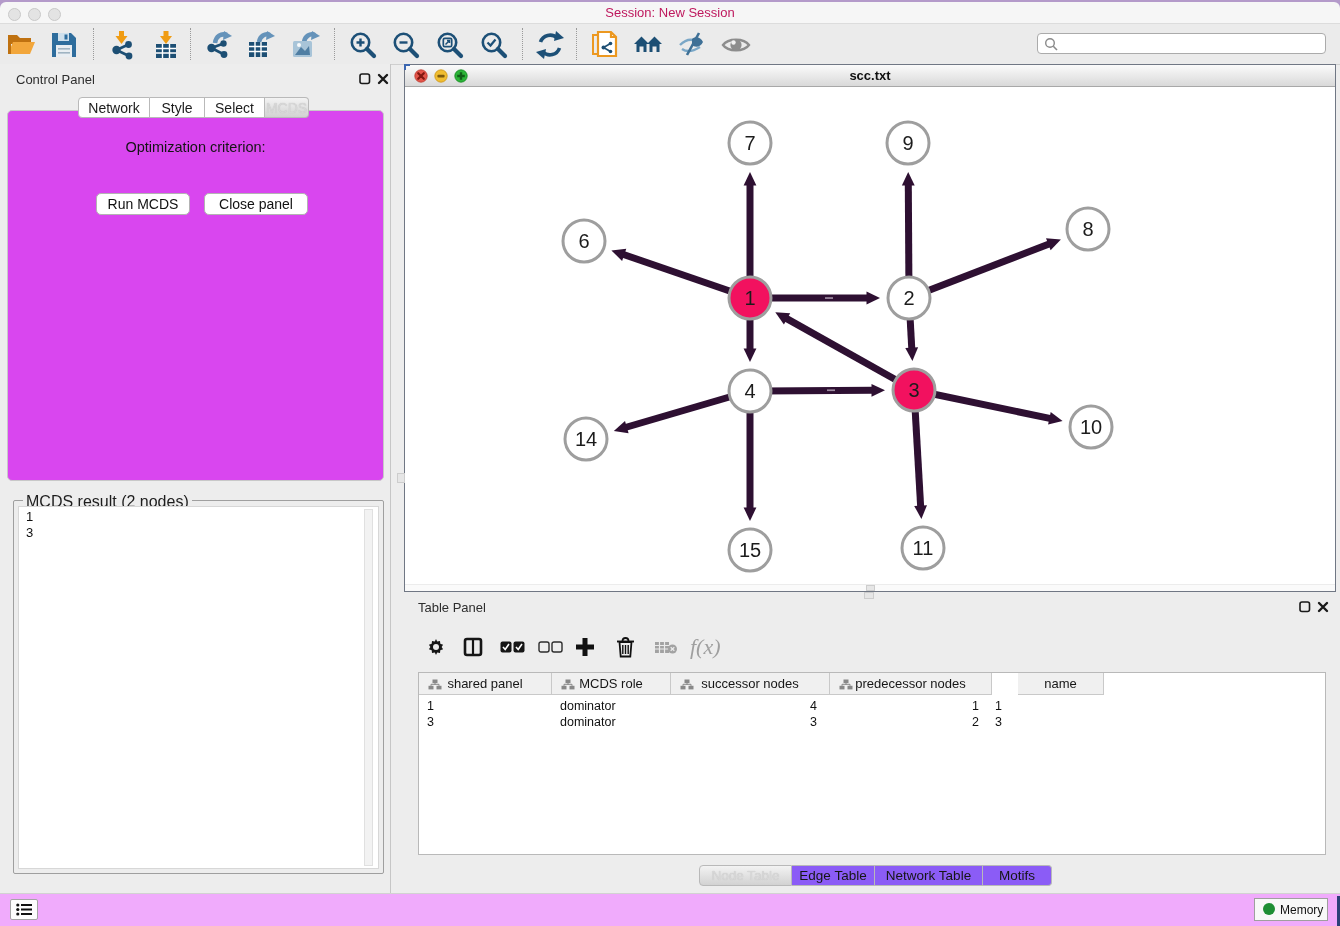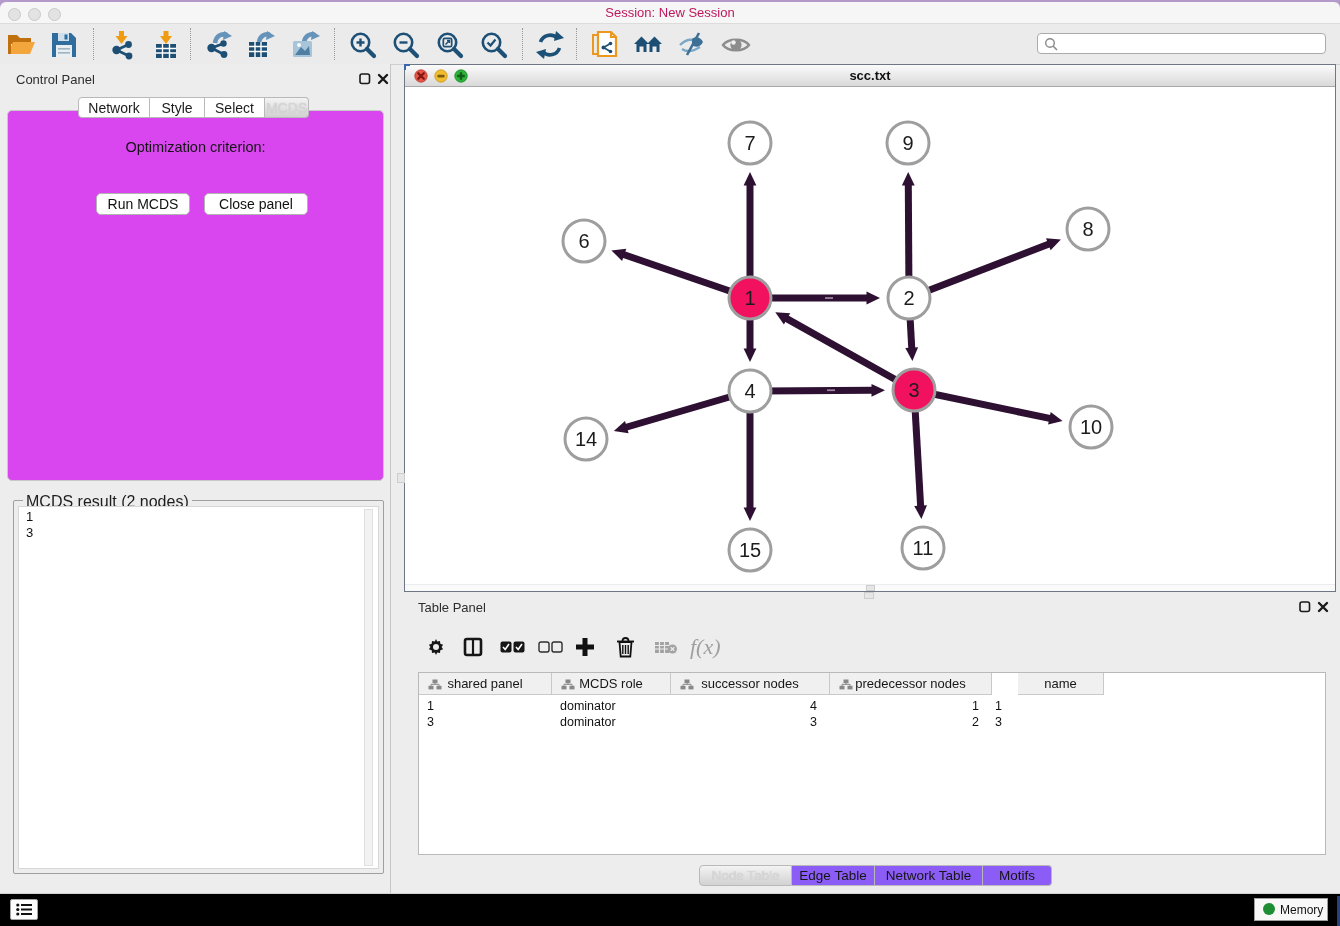--- a/index.html
+++ b/index.html
@@ -60,21 +60,21 @@
     background:#fff;border:1px solid #b9b9b9;box-sizing:border-box;}
   .th{position:absolute;top:0;height:22px;background:#f0f0f0;
     border-right:1px solid #c9c9c9;border-bottom:1px solid #c9c9c9;
     box-sizing:border-box;font-size:13px;color:#161616;text-align:center;
     line-height:21px;}
   .td{position:absolute;font-size:12.5px;color:#111;line-height:16px;}
   .btab{position:absolute;top:0;height:21px;line-height:20px;text-align:center;
     font-size:13.5px;color:#161616;background:#8b5cf6;border:1px solid #b9b9b9;
     box-sizing:border-box;}
   
-  #statusbar{left:0;top:893px;width:1340px;height:33px;background:#000000;
+  #statusbar{left:0;top:893px;width:1340px;height:33px;background:#f0abfc;
     border-top:1px solid #d2d2d2;box-sizing:border-box;}
 </style>
 </head>
 <body>
 <div class="abs" id="purple"></div>
 <div class="abs" id="titlebar">
   <div class="tl" style="left:8px"></div>
   <div class="tl" style="left:28px"></div>
   <div class="tl" style="left:48px"></div>
   <div class="abs" id="wintitle">Session: New Session</div>

